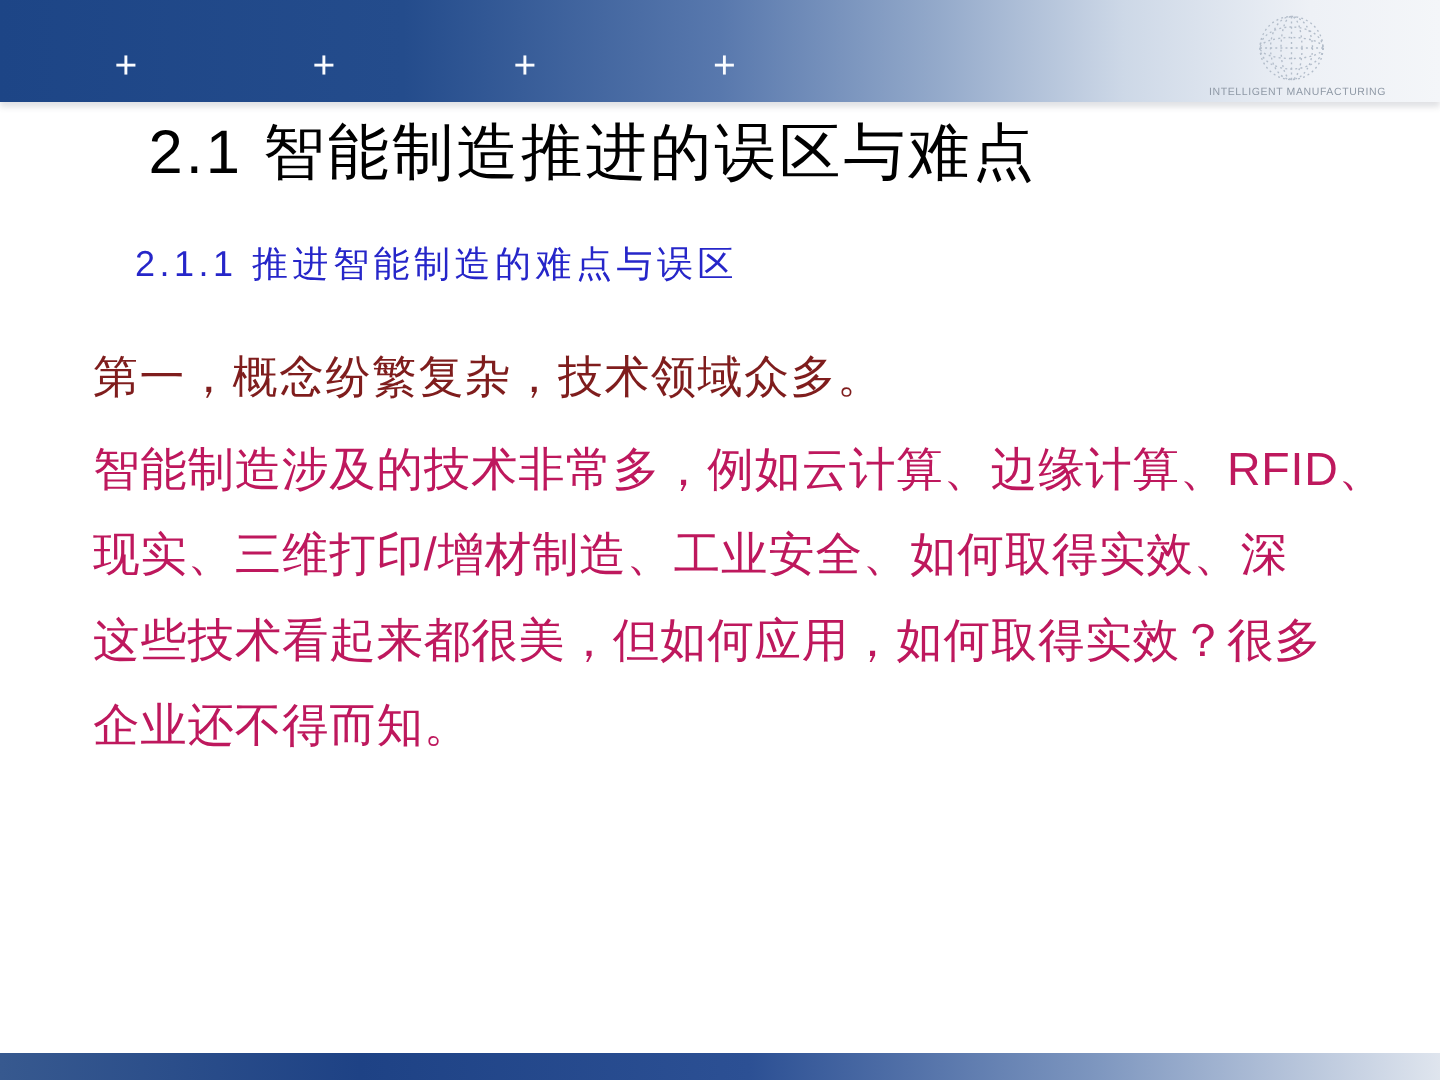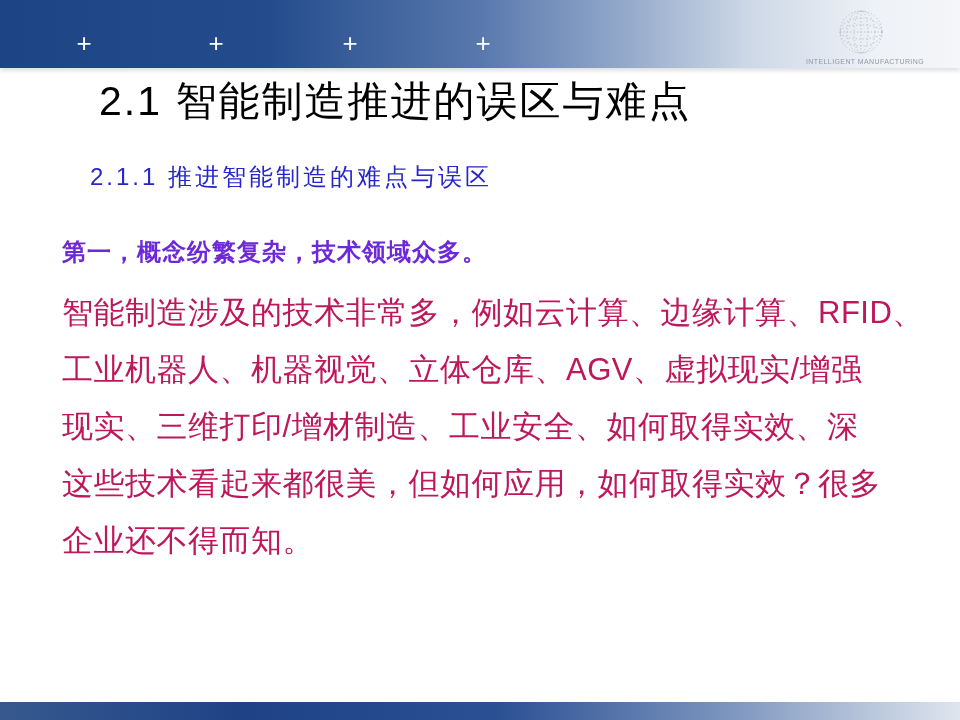--- a/index.html
+++ b/index.html
@@ -37,21 +37,21 @@
     margin-left:37px;
   }
   .subtitle{
     position:absolute;left:62px;top:157px;width:860px;
     font-size:24px;letter-spacing:3px;color:#2626c9;font-weight:400;line-height:40px;
     white-space:nowrap;
     margin-left:28px;
   }
   .emphasis{
     position:absolute;left:62px;top:234px;width:860px;
-    font-size:24px;letter-spacing:1px;color:#6d28d9;font-weight:700;line-height:36px;
+    font-size:30px;letter-spacing:1px;color:#7f1d1d;font-weight:400;line-height:36px;
     white-space:nowrap;
   }
   .body-text{
     position:absolute;left:62px;top:284px;width:860px;color:#be185d;
   }
   .body-line{
     font-size:31px;letter-spacing:0.5px;line-height:57px;white-space:nowrap;font-weight:400;
   }
 </style>
 </head>
@@ -82,21 +82,20 @@
       <span class="logo-caption">INTELLIGENT MANUFACTURING</span>
     </div>
   </div>
 
   <div class="title">2.1 智能制造推进的误区与难点</div>
   <div class="subtitle">2.1.1 推进智能制造的难点与误区</div>
   <div class="emphasis">第一，概念纷繁复杂，技术领域众多。</div>
 
   <div class="body-text">
     <div class="body-line">智能制造涉及的技术非常多，例如云计算、边缘计算、RFID、</div>
-    <div class="body-line">工业机器人、机器视觉、立体仓库、AGV、虚拟现实/增强</div>
     <div class="body-line">现实、三维打印/增材制造、工业安全、如何取得实效、深</div>
     <div class="body-line">这些技术看起来都很美，但如何应用，如何取得实效？很多</div>
     <div class="body-line">企业还不得而知。</div>
   </div>
 
   <div class="bottombar"></div>
 
 </div>
 
 </body></html>

